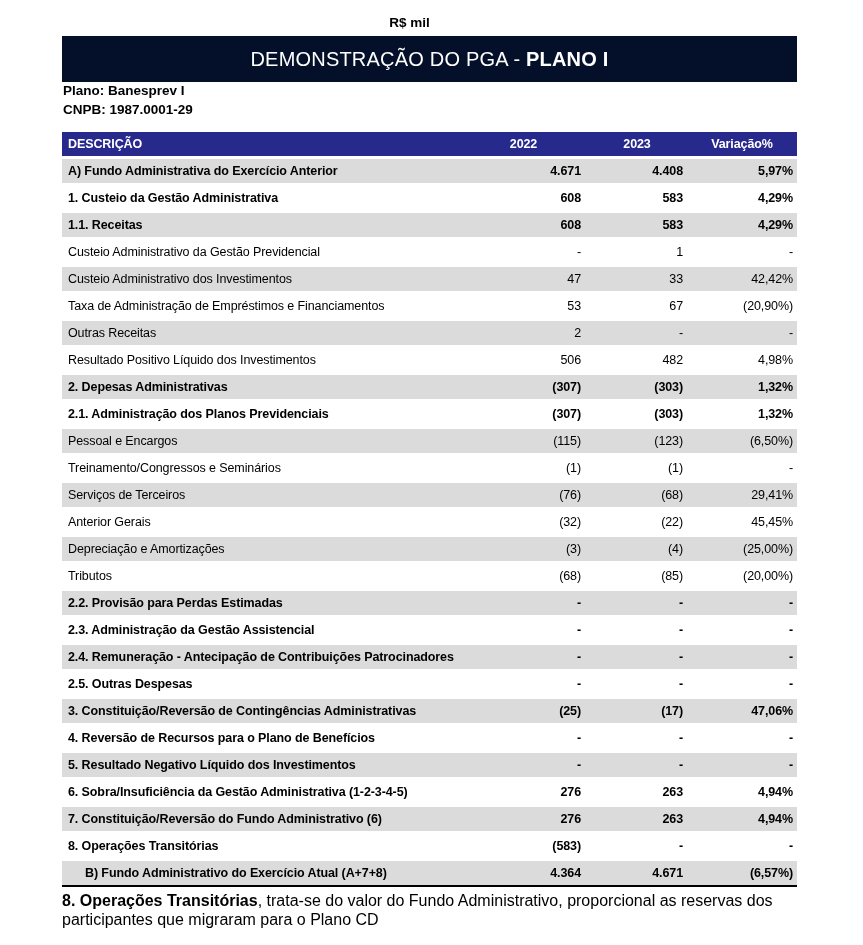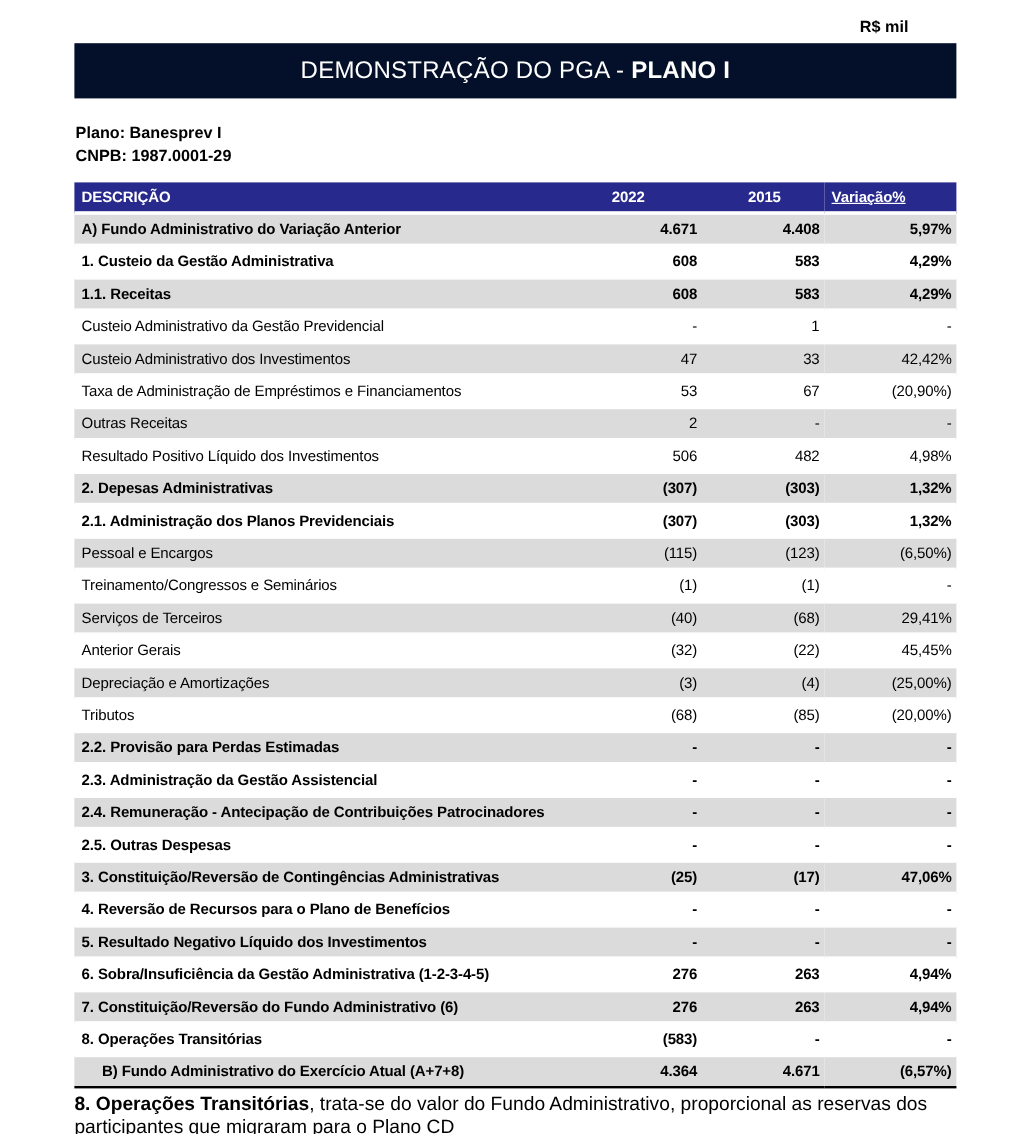--- a/index.html
+++ b/index.html
@@ -16,32 +16,32 @@
   body{
     width:863px;height:945px;
     background:#ffffff;color:var(--text);
     font-family:"Liberation Sans",sans-serif;
     overflow:hidden;
   }
   .sheet{padding:14px 0 0 62px;width:863px;}
   .content{width:735px;}
 
   .unit-label{
-    width:735px;text-align:right;padding-right:40px;
+    width:735px;text-align:center;padding-right:40px;
     font-weight:bold;font-size:13.5px;line-height:18px;
     margin-bottom:4px;
   }
   .banner{
     width:735px;height:46px;background:var(--banner-bg);
     color:var(--banner-text);
     display:flex;align-items:center;justify-content:center;
     font-size:20px;letter-spacing:.2px;white-space:pre;text-align:center;
   }
   .banner .t-bold{font-weight:bold;}
-  .plan-info{margin-top:20px;font-weight:bold;font-size:13.5px;line-height:18px;}
+  .plan-info{margin-top:0;font-weight:bold;font-size:13.5px;line-height:18px;}
   .plan-info div{margin:0 0 1px 1px;}
 
   table.pga{
     width:735px;table-layout:fixed;border-collapse:collapse;
     margin-top:13px;
   }
   col.c-desc{width:398px;}
   col.c-2022{width:125px;}
   col.c-2021{width:102px;}
   col.c-var{width:110px;}
@@ -51,21 +51,21 @@
     font-size:12.5px;line-height:18px;
     padding:3px 4px 3px 6px;
     letter-spacing:-0.1px;
     vertical-align:middle;
   }
   thead th{
     background:var(--header-bg);color:var(--header-text);
     font-weight:bold;text-align:left;
   }
   thead th.num-head{text-align:center;}
-  thead th.var-head{text-align:left;padding-right:6px;text-decoration:underline;}
+  thead th.var-head{text-align:center;padding-right:6px;}
 
   td.desc{text-align:left;white-space:nowrap;overflow:visible;}
   tr.wrap td.desc{white-space:normal;}
   td.num{text-align:right;padding-right:4px;white-space:nowrap;}
 
   tr.shaded td{background:var(--row-shaded-bg);}
   tr.plain td{background:var(--row-plain-bg);}
   tr.bold td{font-weight:bold;}
   tbody tr:last-child td{border-bottom:2.5px solid #000000;padding-left:23px;}
 
@@ -97,27 +97,27 @@
       <colgroup>
         <col class="c-desc">
           <col class="c-2022">
           <col class="c-2021">
           <col class="c-var">
       </colgroup>
       <thead>
         <tr>
           <th class="desc-head">DESCRIÇÃO</th>
           <th class="num-head">2022</th>
-          <th class="num-head">2015</th>
+          <th class="num-head">2023</th>
           <th class="var-head">Variação%</th>
         </tr>
       </thead>
       <tbody>
   <tr class="shaded bold">
-    <td class="desc">A) Fundo Administrativo do Variação Anterior</td>
+    <td class="desc">A) Fundo Administrativa do Exercício Anterior</td>
     <td class="num">4.671</td>
     <td class="num">4.408</td>
     <td class="num">5,97%</td>
   </tr>
 
   <tr class="plain bold">
     <td class="desc">1. Custeio da Gestão Administrativa</td>
     <td class="num">608</td>
     <td class="num">583</td>
     <td class="num">4,29%</td>
@@ -188,21 +188,21 @@
 
   <tr class="plain">
     <td class="desc">Treinamento/Congressos e Seminários</td>
     <td class="num">(1)</td>
     <td class="num">(1)</td>
     <td class="num">-</td>
   </tr>
 
   <tr class="shaded">
     <td class="desc">Serviços de Terceiros</td>
-    <td class="num">(40)</td>
+    <td class="num">(76)</td>
     <td class="num">(68)</td>
     <td class="num">29,41%</td>
   </tr>
 
   <tr class="plain">
     <td class="desc">Anterior Gerais</td>
     <td class="num">(32)</td>
     <td class="num">(22)</td>
     <td class="num">45,45%</td>
   </tr>

